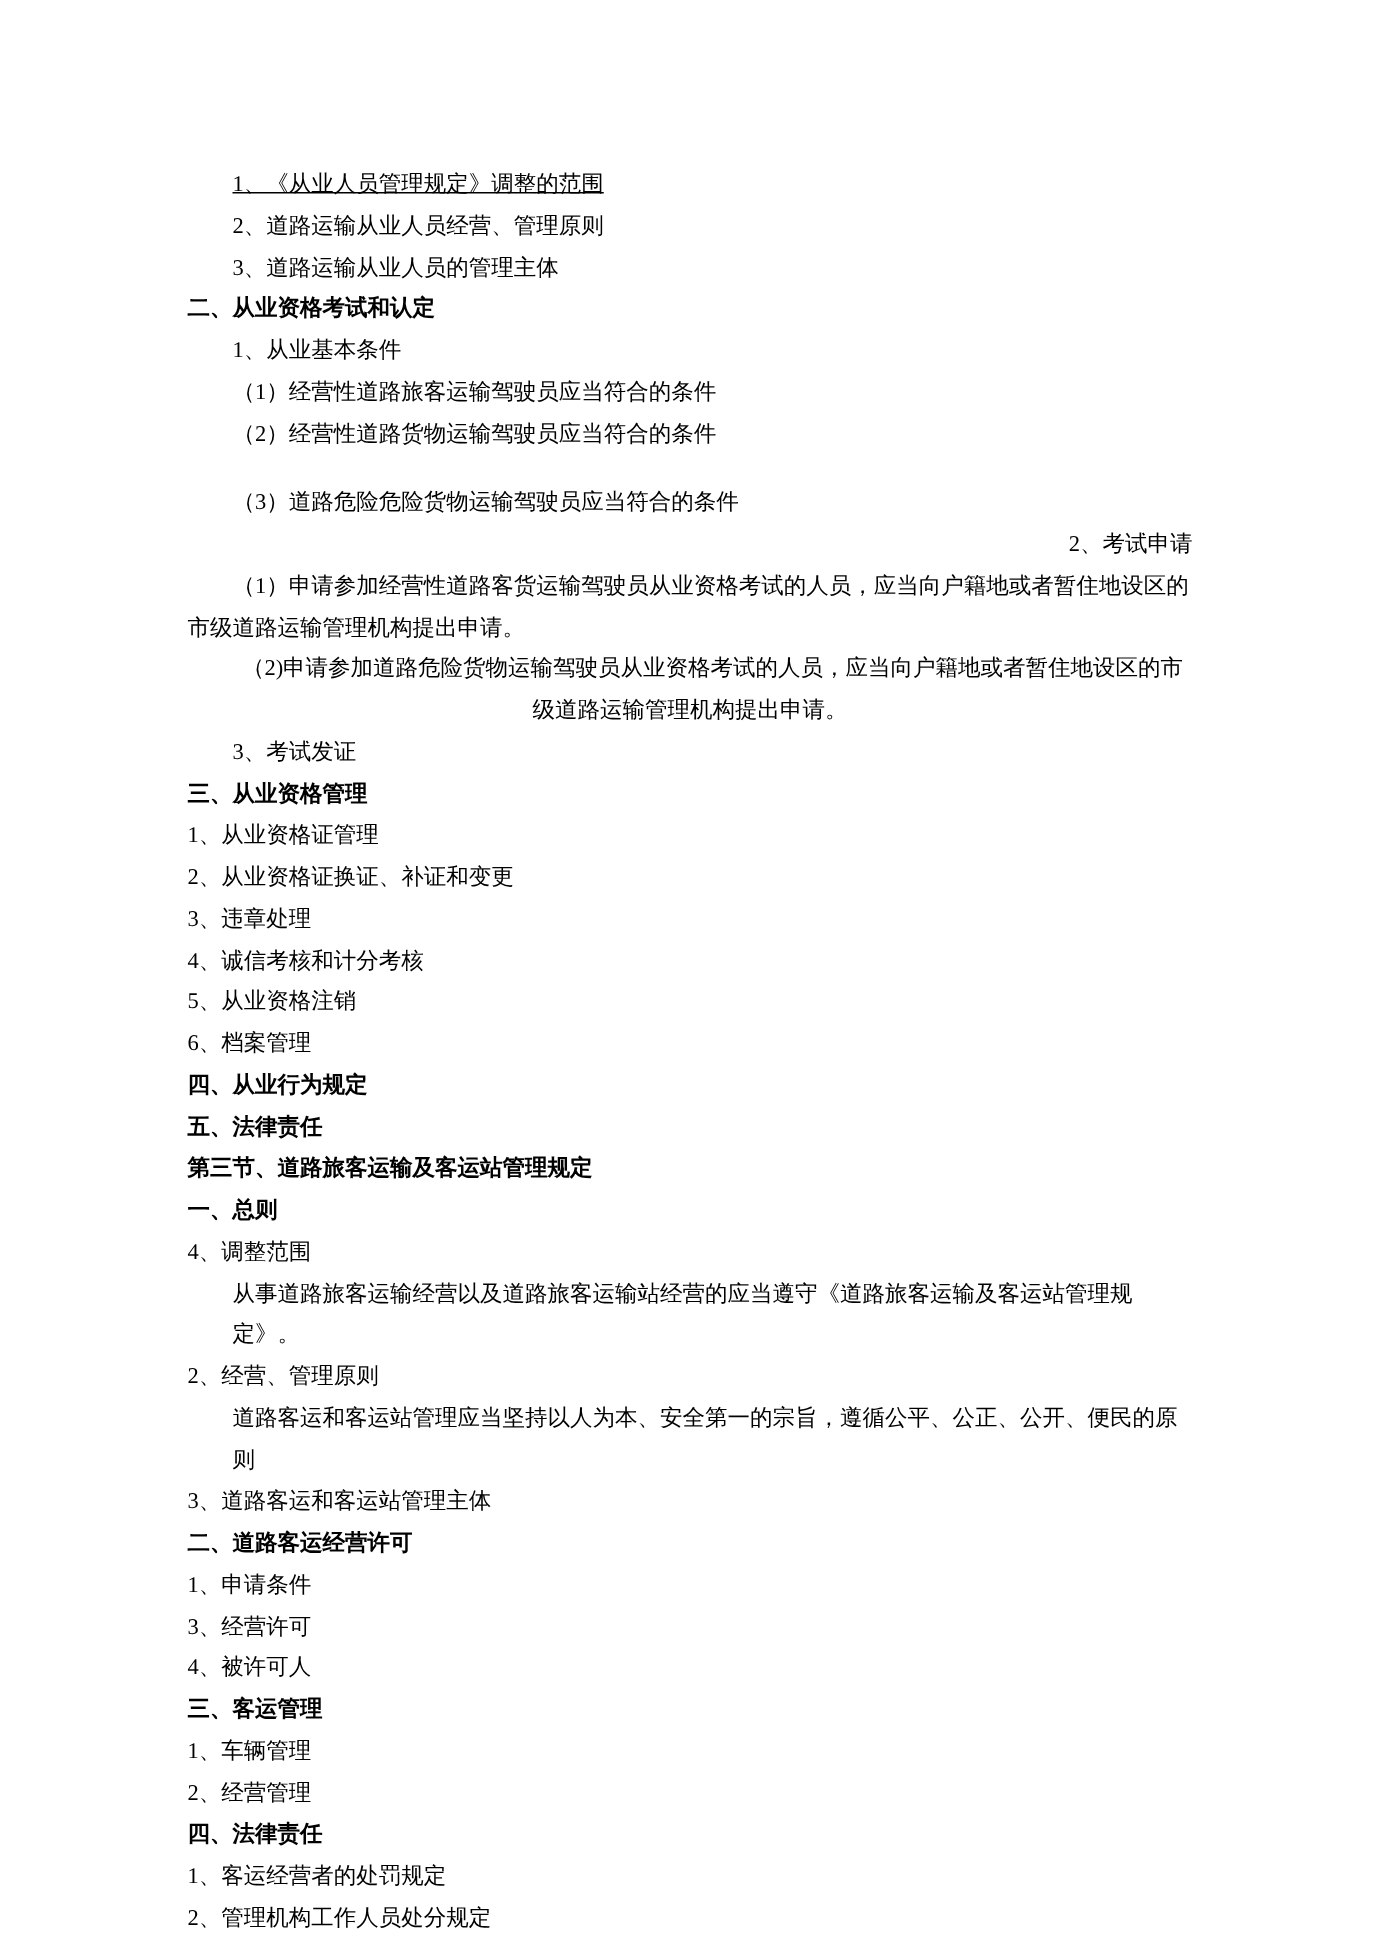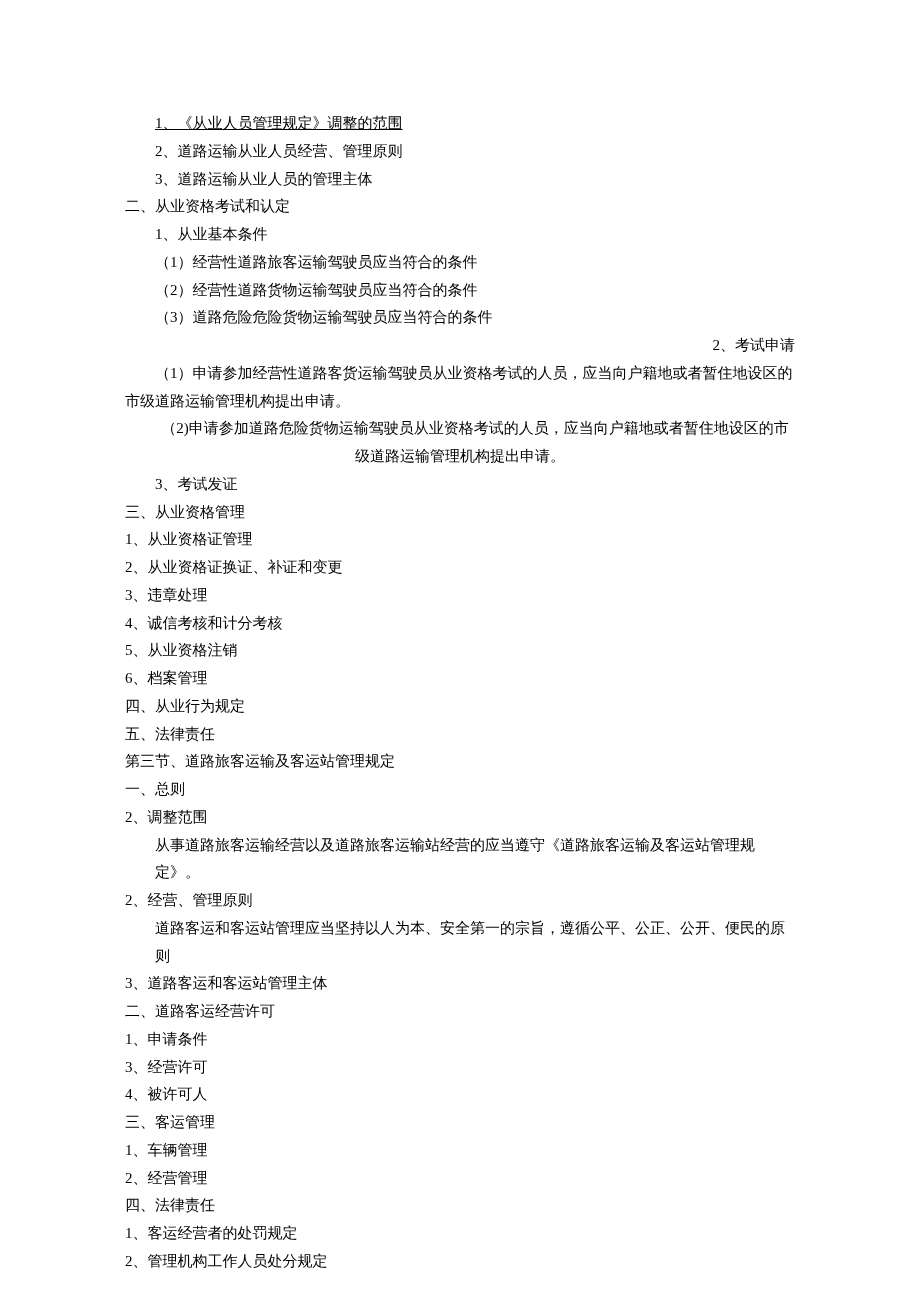--- a/index.html
+++ b/index.html
@@ -9,50 +9,50 @@
       color: #000;
       background: #fff;
       margin: 0;
       padding: 110px 125px 60px 125px;
       width: 920px;
       box-sizing: border-box;
     }
     .line {
       white-space: pre-wrap;
     }
-    .bold { font-weight: normal; }
+    .bold { font-weight: bold; }
   </style>
 </head>
 <body>
 
 <div id="doc">
     <div class="line" style="padding-left: 2em; text-decoration: underline;">1、《从业人员管理规定》调整的范围</div>
     <div class="line" style="padding-left: 2em;">2、道路运输从业人员经营、管理原则</div>
     <div class="line" style="padding-left: 2em;">3、道路运输从业人员的管理主体</div>
     <div class="line bold">二、从业资格考试和认定</div>
     <div class="line" style="padding-left: 2em;">1、从业基本条件</div>
     <div class="line" style="padding-left: 2em;">（1）经营性道路旅客运输驾驶员应当符合的条件</div>
     <div class="line" style="padding-left: 2em;">（2）经营性道路货物运输驾驶员应当符合的条件</div>
-    <div class="line" style="padding-left: 2em;">（3）道路危险危险货物运输驾驶员应当符合的条件</div>
+    <div class="line" style="padding-left: 2em; margin-top: 18px;">（3）道路危险危险货物运输驾驶员应当符合的条件</div>
     <div class="line" style="padding-left: 2em; text-align: right;">2、考试申请</div>
     <div class="line" style="text-indent: 2em;">（1）申请参加经营性道路客货运输驾驶员从业资格考试的人员，应当向户籍地或者暂住地设区的市级道路运输管理机构提出申请。</div>
     <div class="line" style="text-indent: 2em; text-align: center;">（2)申请参加道路危险货物运输驾驶员从业资格考试的人员，应当向户籍地或者暂住地设区的市级道路运输管理机构提出申请。</div>
     <div class="line" style="padding-left: 2em;">3、考试发证</div>
     <div class="line bold">三、从业资格管理</div>
     <div class="line">1、从业资格证管理</div>
     <div class="line">2、从业资格证换证、补证和变更</div>
     <div class="line">3、违章处理</div>
     <div class="line">4、诚信考核和计分考核</div>
     <div class="line">5、从业资格注销</div>
     <div class="line">6、档案管理</div>
     <div class="line bold">四、从业行为规定</div>
     <div class="line bold">五、法律责任</div>
     <div class="line bold">第三节、道路旅客运输及客运站管理规定</div>
     <div class="line bold">一、总则</div>
-    <div class="line">2、调整范围</div>
+    <div class="line">4、调整范围</div>
     <div class="line" style="padding-left: 2em;">从事道路旅客运输经营以及道路旅客运输站经营的应当遵守《道路旅客运输及客运站管理规定》。</div>
     <div class="line">2、经营、管理原则</div>
     <div class="line" style="padding-left: 2em;">道路客运和客运站管理应当坚持以人为本、安全第一的宗旨，遵循公平、公正、公开、便民的原则</div>
     <div class="line">3、道路客运和客运站管理主体</div>
     <div class="line bold">二、道路客运经营许可</div>
     <div class="line">1、申请条件</div>
     <div class="line">3、经营许可</div>
     <div class="line">4、被许可人</div>
     <div class="line bold">三、客运管理</div>
     <div class="line">1、车辆管理</div>

